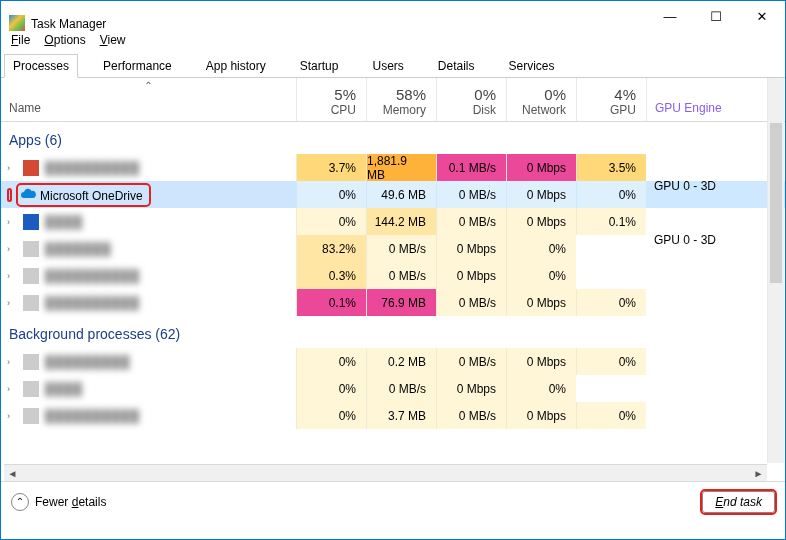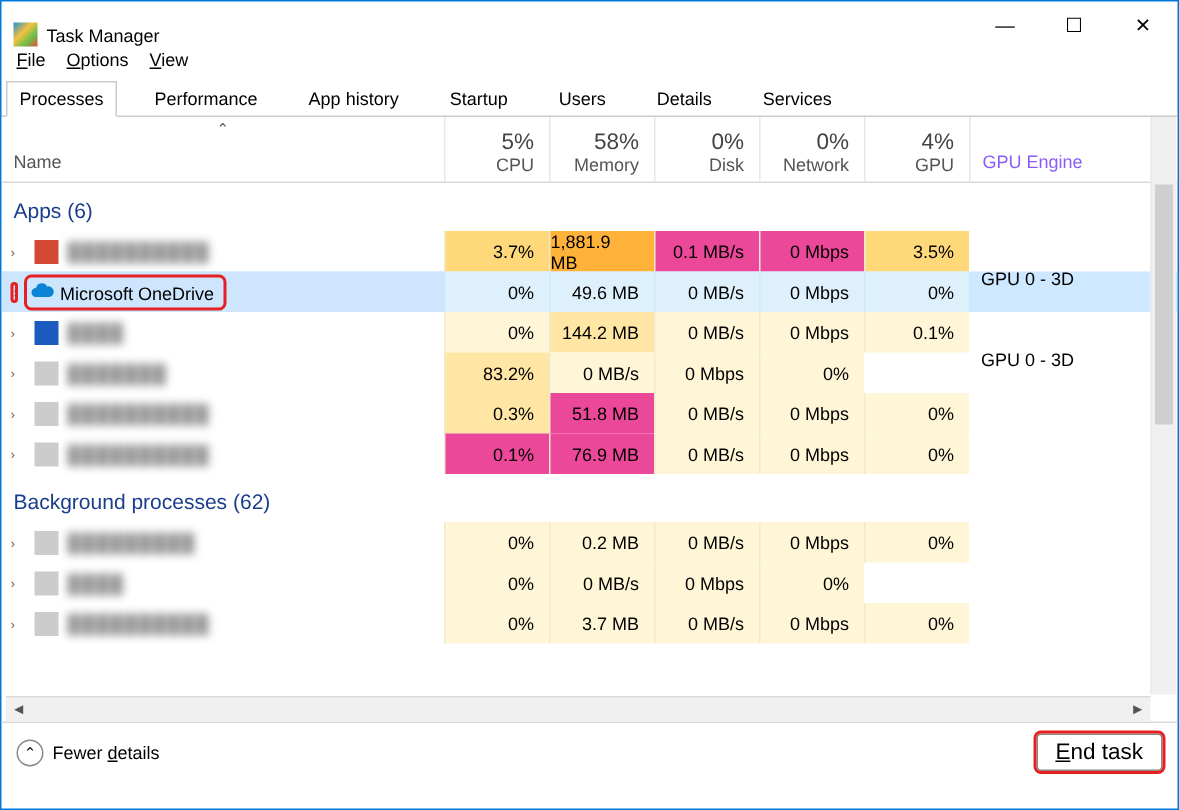--- a/index.html
+++ b/index.html
@@ -201,22 +201,23 @@
   }
   .circ {
     width: 18px; height: 18px; border-radius: 50%;
     border: 1px solid #888;
     display: flex; align-items: center; justify-content: center;
     font-size: 10px;
   }
   .endtask {
     border: 1px solid #888;
     padding: 3px 12px;
-    font-size: 15px;
+    font-size: 12px;
     background: #fff;
+    font-style: italic;
   }
   .cloud-icon svg { display: block; }
 </style>
 </head>
 <body>
 
 <div class="titlebar">
   <div class="title-icon"></div>
   <div class="title-text">Task Manager</div>
   <div class="win-controls">
@@ -333,21 +334,20 @@
     <div class="metric h0">0%</div>
     <div class="engine"></div>
   </div>
       <div class="row">
     <div class="name">
       <span class="exp" style="">›</span>
       <span class="appicon" style="background:#ccc"></span>
           <span class="blur">██████████</span>
     </div>
     <div class="metric h2">0.3%</div>
-    <div class="metric h1">51.8 MB</div>
     <div class="metric h0">0 MB/s</div>
     <div class="metric h0">0 Mbps</div>
     <div class="metric h0">0%</div>
     <div class="engine"></div>
   </div>
       <div class="row">
     <div class="name">
       <span class="exp" style="">›</span>
       <span class="appicon" style="background:#ccc"></span>
           <span class="blur">██████████</span>

